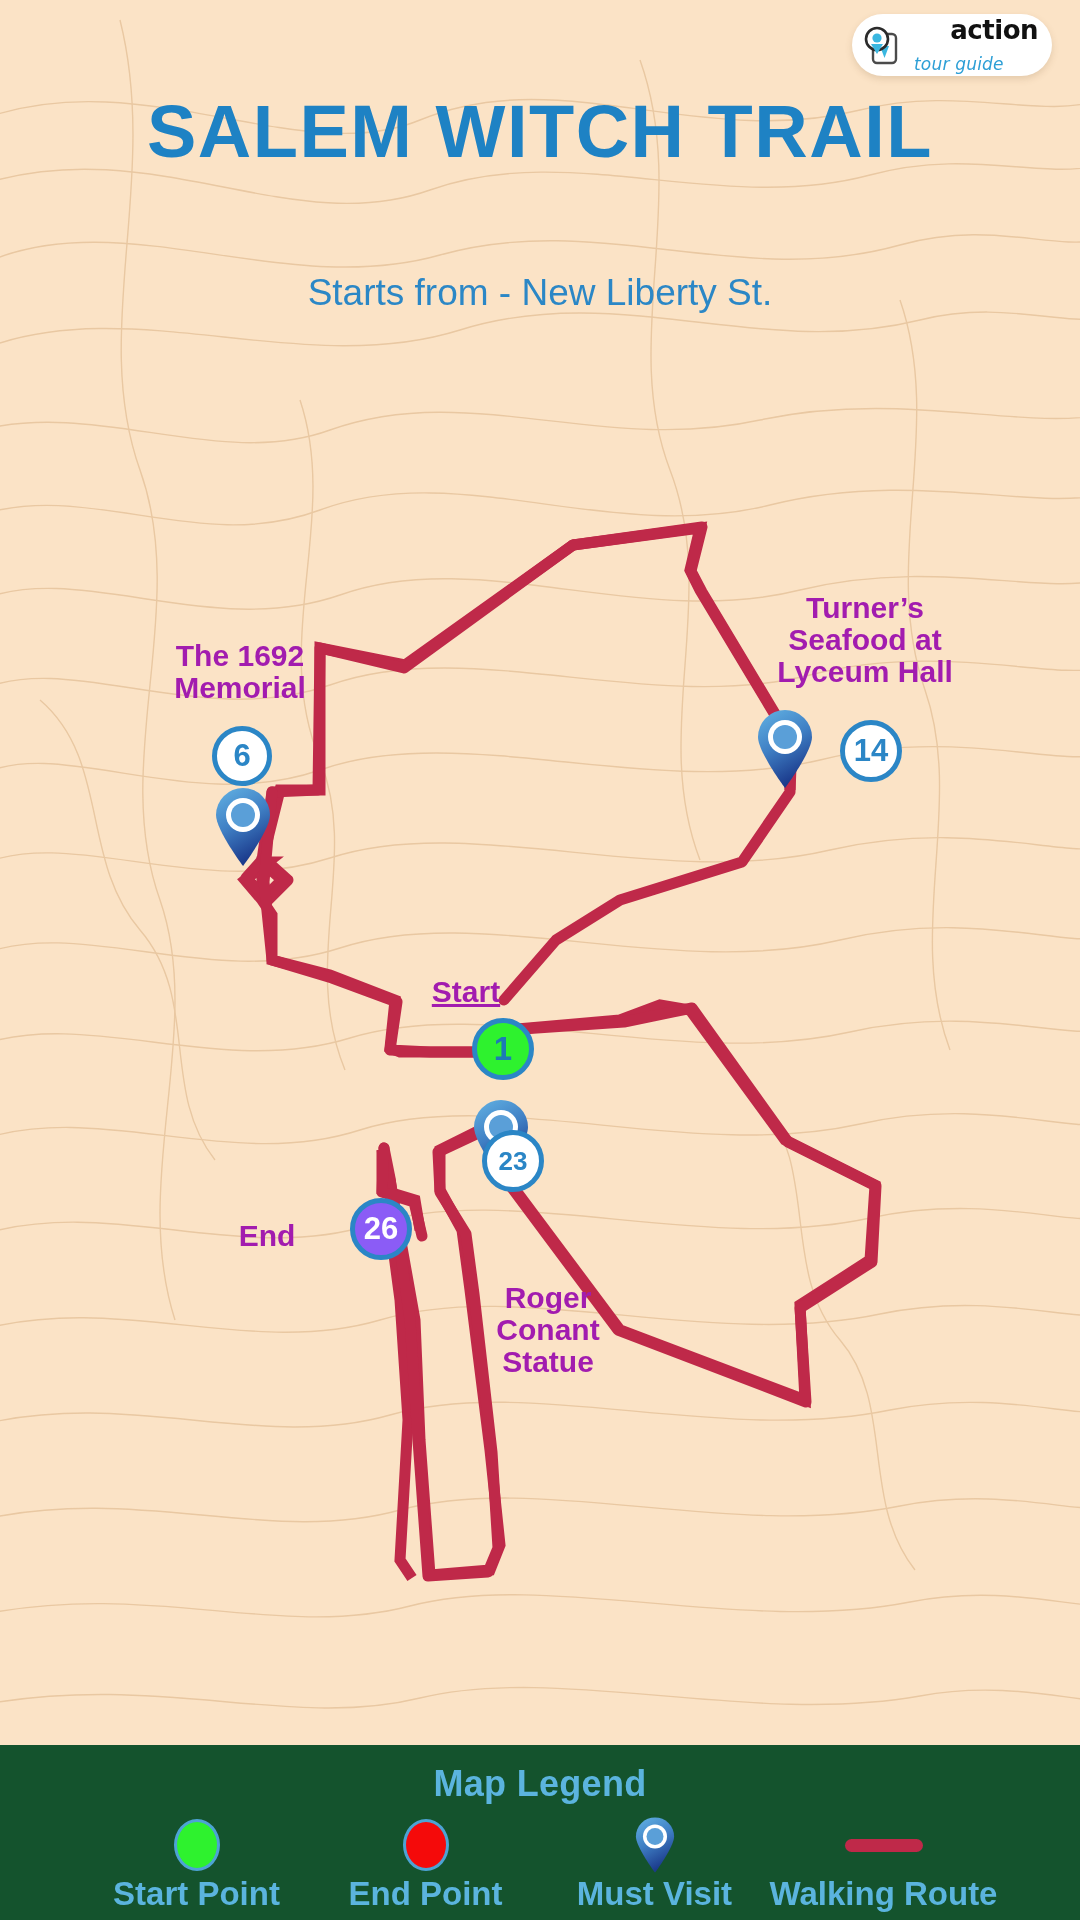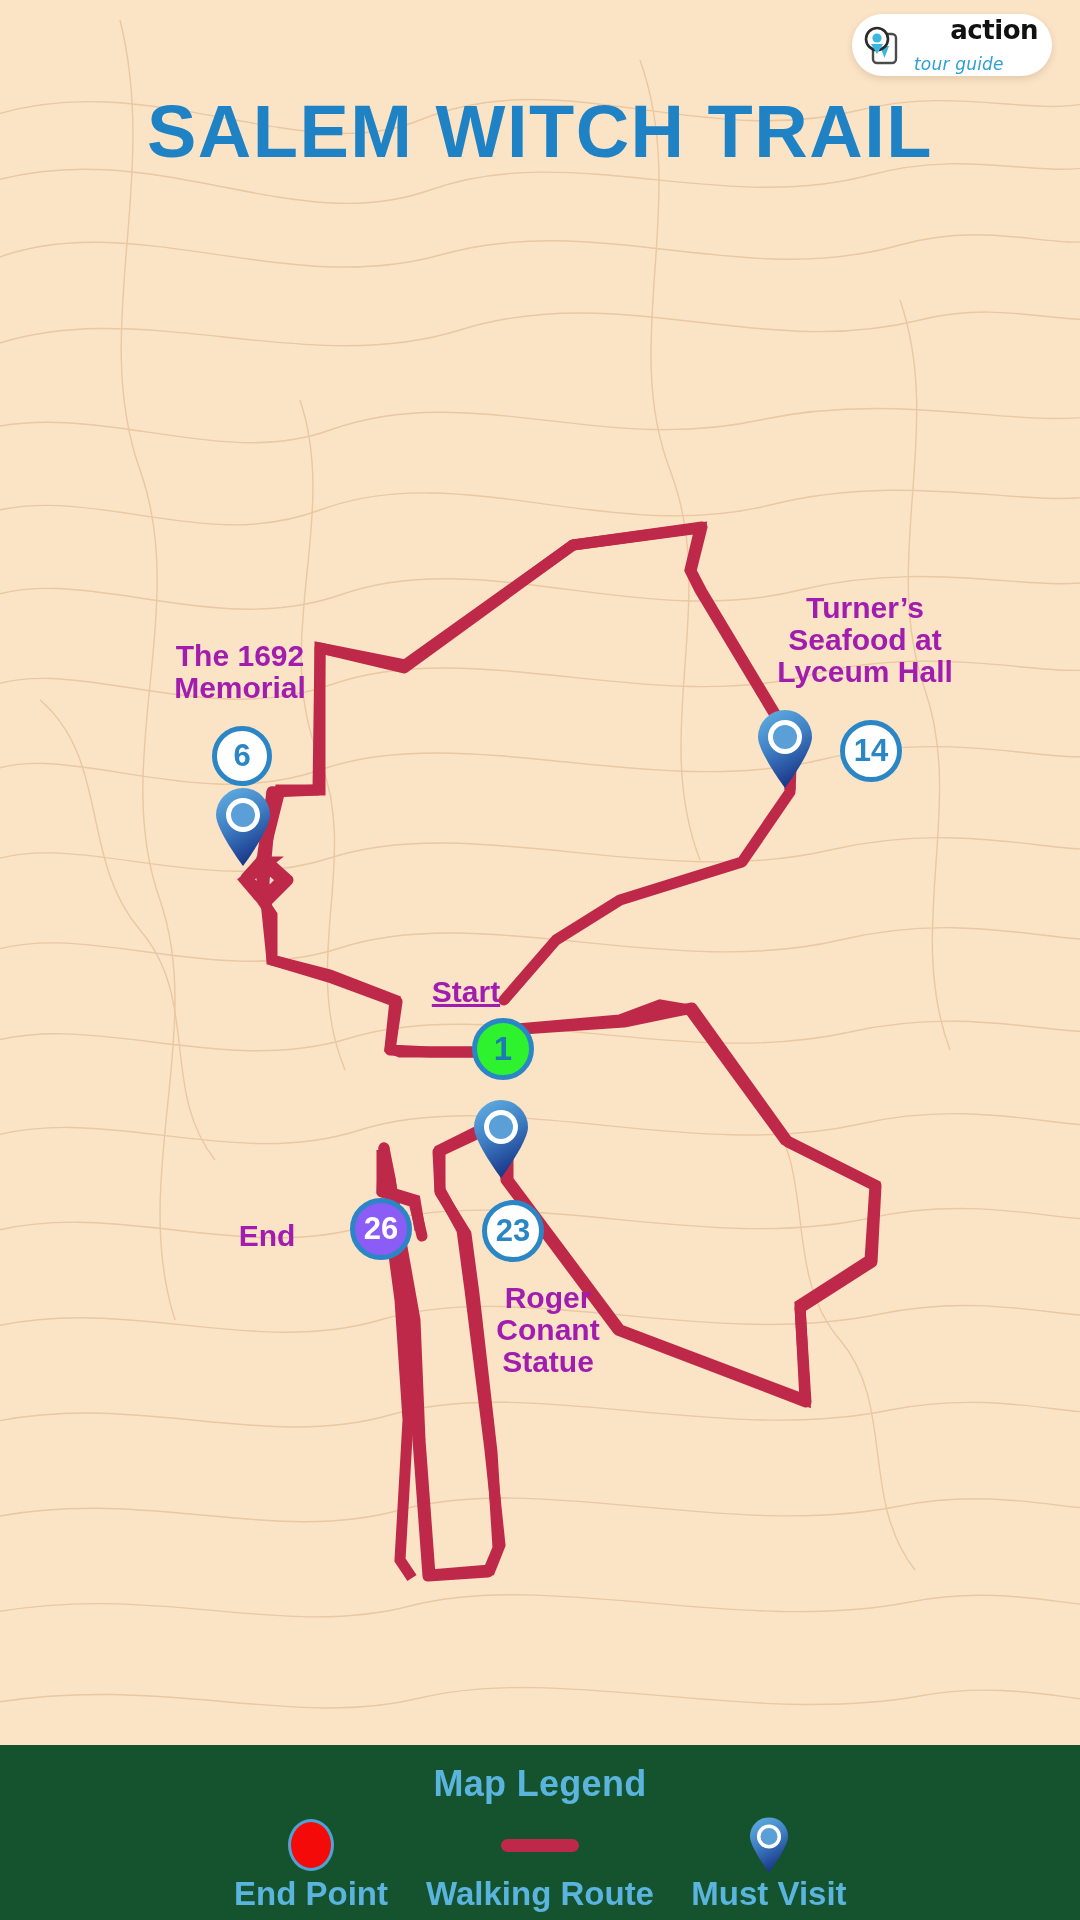--- a/index.html
+++ b/index.html
@@ -126,20 +126,21 @@
         <path d="M11,22 L23,22 L17,32 Z" fill="#3ab7e0"></path>
       </svg>
     </div>
     <div class="logo-text">
       <div class="logo-action">action</div>
       <div class="logo-tour">tour guide</div>
     </div>
   </div>
 
   <h1 class="map-title">SALEM WITCH TRAIL</h1>
+  <div class="map-subtitle">Starts from - New Liberty St.</div>
 
   <svg class="route-svg" viewBox="0 0 1080 1745">
     <g fill="none" stroke="#bf2949" stroke-width="11" stroke-linejoin="miter" stroke-linecap="butt">
       <path d="M573,545 L405,665 L320,648 L320,790 L280,790 L262,862 L282,880 L262,900 L245,880
                L268,862 L262,862 L262,900 L272,915 L272,960 L330,975 L395,1000 L390,1048
                L400,1052 L505,1052 L505,1030 L620,1020 L660,1005 L690,1010 L785,1140
                L875,1185 L870,1260 L800,1305 L805,1400 L620,1330 L508,1180 L508,1135
                L500,1120 L440,1150 L440,1190 L462,1230 L470,1290 L490,1450 L500,1545
                L490,1570 L430,1575 L420,1440 L415,1320 L390,1180 L382,1150"></path>
       <path d="M573,545 L700,528 L690,570 L700,590 L790,740 L790,790"></path>
@@ -203,64 +204,70 @@
     <div class="pin" style="left:470px;top:1098px;">
       <svg width="62" height="82" viewBox="0 0 62 82">
         <path d="M31,80 C31,80 58,44 58,29 A27,27 0 0 0 4,29 C4,44 31,80 31,80 Z" fill="url(#pg1)"></path>
         <circle cx="31" cy="29" r="17" fill="#ffffff"></circle>
         <circle cx="31" cy="29" r="12" fill="#5a9fd8"></circle>
       </svg>
     </div>
   </div>
 
   <div class="poi">
-    <div class="badge badge-white" style="left:482px;top:1200px;width:62px;height:62px;font-size:31px;">23</div>
+    <div class="badge badge-white" style="left:482px;top:1130px;width:62px;height:62px;font-size:26px;">23</div>
     <div class="poi-label" style="left:448px;top:1282px;width:200px;">Roger
 Conant
 Statue</div>
   </div>
 
   <div class="poi">
     <div class="poi-label" style="left:212px;top:1220px;width:110px;">End</div>
     <div class="badge badge-red" style="left:350px;top:1198px;width:62px;height:62px;font-size:31px;">26</div>
   </div>
 
   <div class="legend">
     <div class="legend-title">Map Legend</div>
     <div class="legend-items">
 
+      <div class="legend-item">
+        <div class="legend-glyph">
+          <div class="dot-green"></div>
+        </div>
+        <div class="legend-text">Start Point</div>
+      </div>
 
       <div class="legend-item">
         <div class="legend-glyph">
           <div class="dot-red"></div>
         </div>
         <div class="legend-text">End Point</div>
-      </div>
-
-      <div class="legend-item">
-        <div class="legend-glyph">
-          <div class="line-red"></div>
-        </div>
-        <div class="legend-text">Walking Route</div>
       </div>
 
       <div class="legend-item">
         <div class="legend-glyph">
           <svg width="44" height="58" viewBox="0 0 62 82">
             <defs>
               <linearGradient id="pg2" x1="0" y1="0" x2="0.4" y2="1">
                 <stop offset="0%" stop-color="#63b3e4"></stop>
                 <stop offset="52%" stop-color="#3f7fc4"></stop>
                 <stop offset="100%" stop-color="#1b3a8c"></stop>
               </linearGradient>
             </defs>
             <path d="M31,80 C31,80 58,44 58,29 A27,27 0 0 0 4,29 C4,44 31,80 31,80 Z" fill="url(#pg2)"></path>
             <circle cx="31" cy="29" r="17" fill="#ffffff"></circle>
             <circle cx="31" cy="29" r="12" fill="#5a9fd8"></circle>
           </svg>
         </div>
         <div class="legend-text">Must Visit</div>
       </div>
 
+      <div class="legend-item">
+        <div class="legend-glyph">
+          <div class="line-red"></div>
+        </div>
+        <div class="legend-text">Walking Route</div>
+      </div>
+
     </div>
   </div>
 
 </div>
 
 </body></html>

